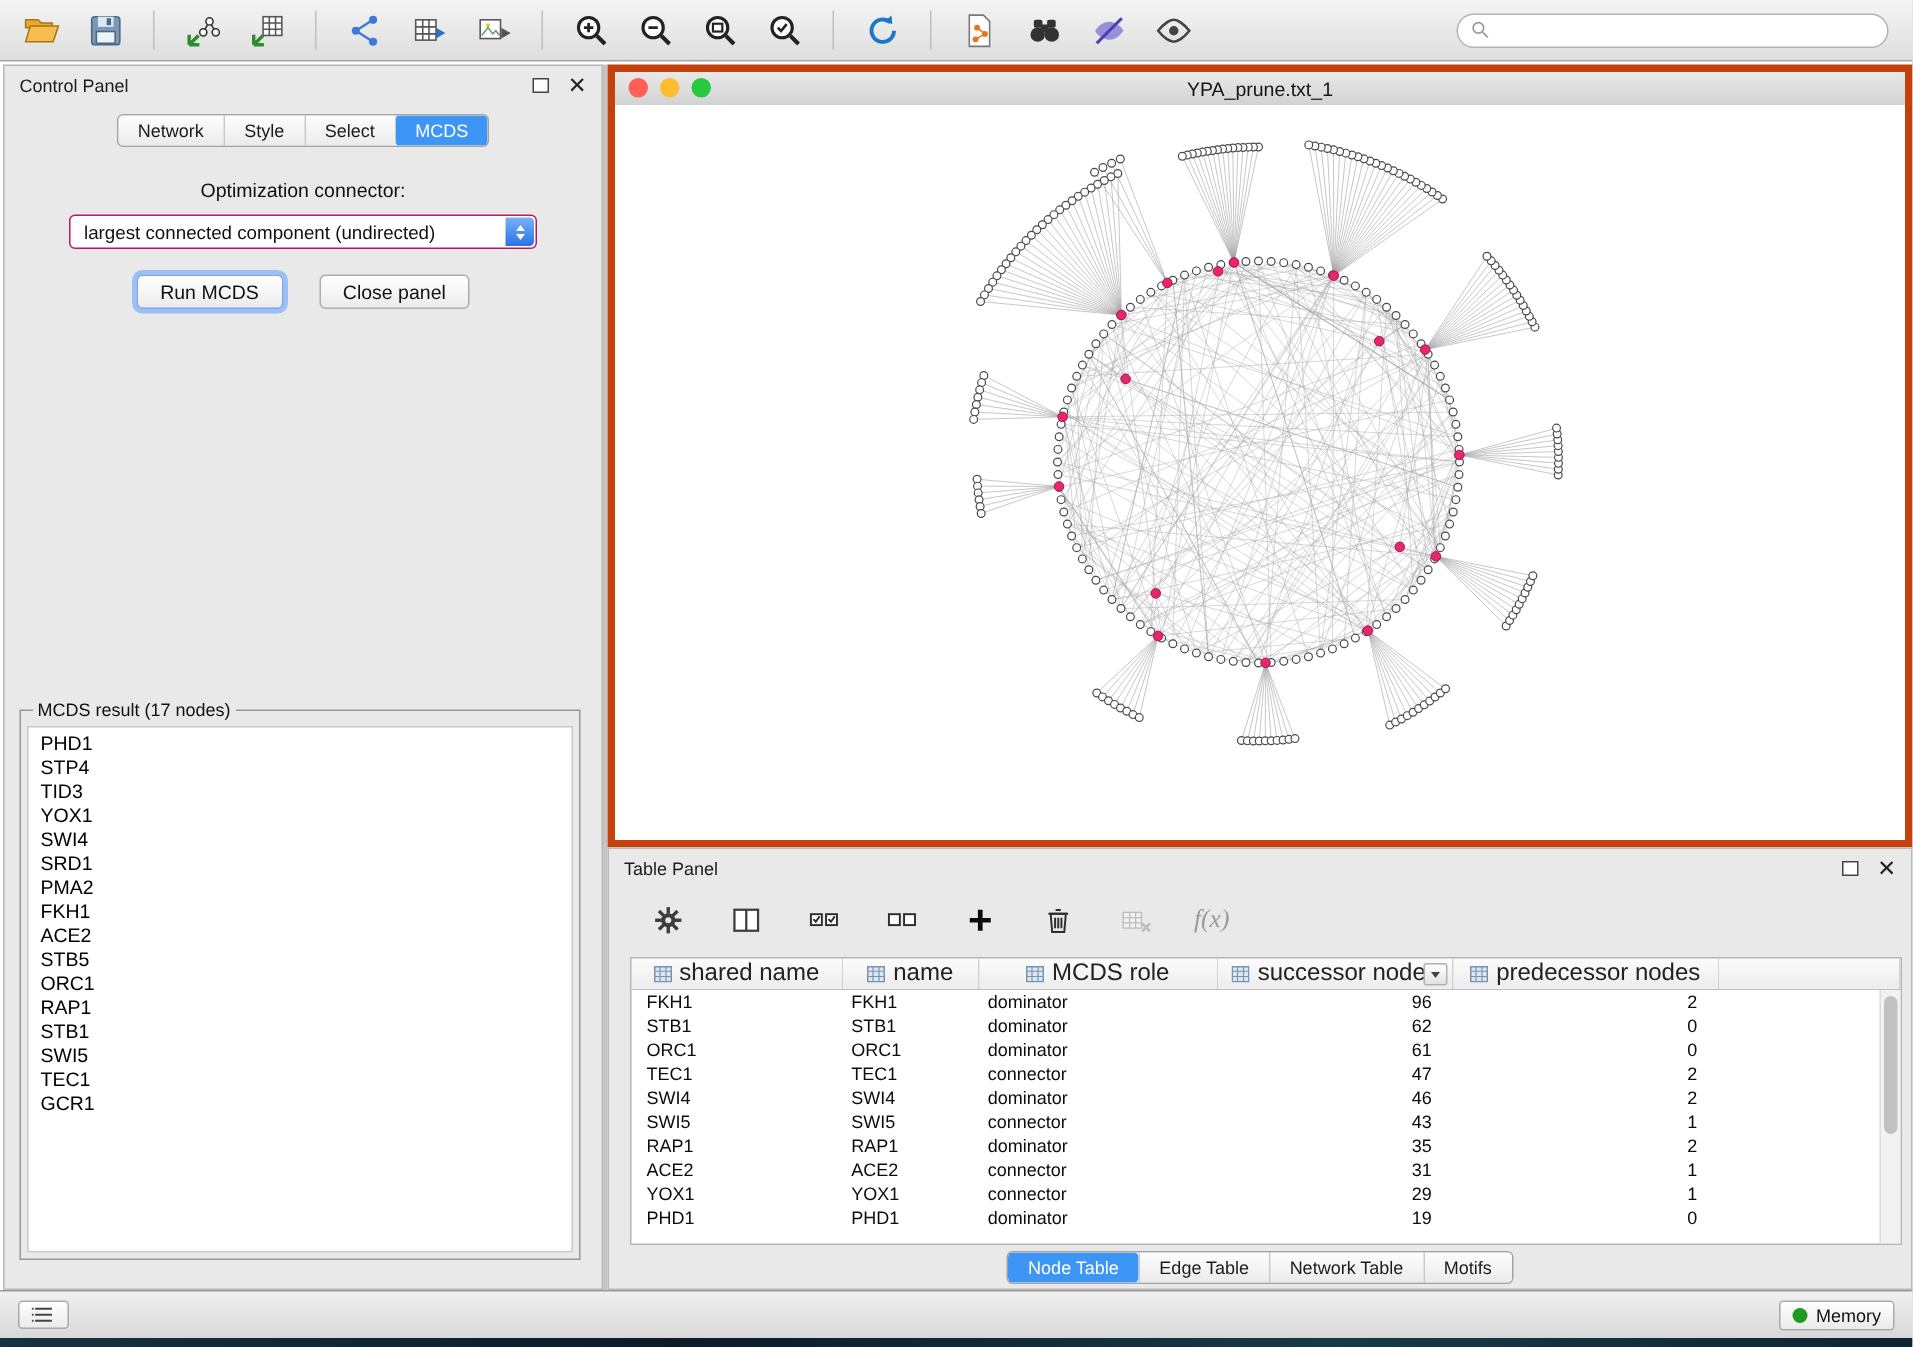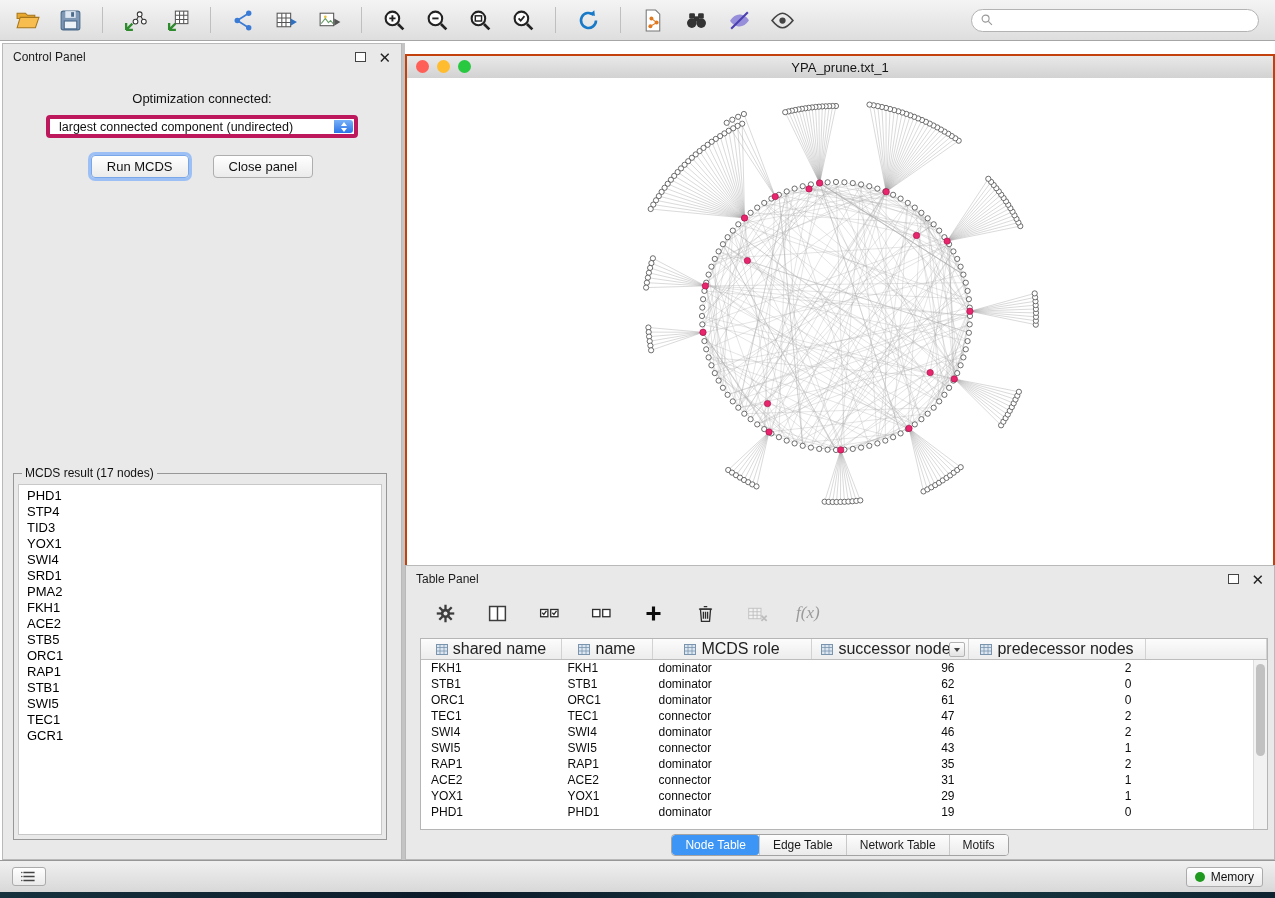--- a/index.html
+++ b/index.html
@@ -27,43 +27,43 @@
   .float-ic{width:9px;height:8px;border:1.5px solid #444;margin-right:12px;background:#fdfdfd;}
   .close-ic{font-size:15px;font-weight:bold;color:#222;line-height:1;}
   .tabs-row{display:flex;justify-content:center;margin-top:6px;}
   .seg{display:flex;border:1px solid #a3a3a3;border-radius:4px;overflow:hidden;background:#fff;}
   .seg .tab{padding:3px 13px;font-size:12px;color:#1b1b1b;background:linear-gradient(#fdfdfd,#ebebeb);
     border-left:1px solid #c9c9c9;white-space:nowrap;cursor:default;}
   .seg .tab:first-child{border-left:none;}
   .seg .tab.active{background:var(--accent-blue,#3d95f5);color:#fff;border-radius:3px;}
   .opt-label{text-align:center;margin-top:21px;font-size:13px;color:#101010;}
   .select-row{display:flex;justify-content:center;margin-top:9px;}
-  .mac-select{position:relative;width:312px;height:23px;background:#fff;border:4px solid #be185d;
+  .mac-select{position:relative;width:312px;height:23px;background:#fff;border:1px solid #be185d;
     border-radius:4px;display:flex;align-items:center;padding-left:9px;font-size:12.5px;color:#111;box-sizing:border-box;}
   .mac-select .cap{position:absolute;right:1px;top:1px;bottom:1px;width:19px;border-radius:0 3px 3px 0;
     background:linear-gradient(#78b1f8,#2a73e8);display:flex;flex-direction:column;align-items:center;justify-content:center;gap:2px;}
   .tri-up{width:0;height:0;border-left:3.5px solid transparent;border-right:3.5px solid transparent;border-bottom:4.5px solid #fff;}
   .tri-down{width:0;height:0;border-left:3.5px solid transparent;border-right:3.5px solid transparent;border-top:4.5px solid #fff;}
   .btn-row{display:flex;justify-content:center;gap:24px;margin-top:17px;}
   .mac-btn{background:linear-gradient(#ffffff,#ebebeb);border:1px solid #aeaeae;border-radius:4px;
     padding:3px 15px;font-size:13px;color:#111;cursor:default;}
   .mac-btn.focus-ring{box-shadow:0 0 0 3px rgba(105,165,255,.6);border-color:#79a7e8;}
   #mcds-box{position:absolute;left:10px;top:422px;width:374px;height:374px;border:1px solid #979797;
     margin:0;padding:4px;box-sizing:border-box;}
   #mcds-box legend{font-size:12px;color:#111;padding:0 3px;margin-left:4px;}
   .mcds-list{width:100%;height:100%;background:#fff;border:1px solid #c8c8c8;box-sizing:border-box;
     overflow:hidden;padding-top:3px;}
   .mcds-item{font-size:13px;line-height:16px;padding:0 8px;color:#000;}
 
   
   #vsplit{position:absolute;left:402px;top:43px;width:3px;height:817px;background:#c4c4c4;}
 
   
-  #net-window{position:absolute;left:405px;top:54px;width:870px;height:522px;box-sizing:border-box;
-    background:#fff;border:2px solid #c2410c;}
+  #net-window{position:absolute;left:405px;top:43px;width:870px;height:522px;box-sizing:border-box;
+    background:#fff;border:5px solid #c2410c;}
   .titlebar{height:22px;background:linear-gradient(#e9e9e9,#d2d2d2);border-bottom:1px solid #a3a3a3;
     position:relative;display:flex;align-items:center;justify-content:center;font-size:13px;color:#141414;}
   .lights{position:absolute;left:9px;top:4px;display:flex;gap:8px;}
   .light{width:13px;height:13px;border-radius:50%;}
   .canvas{position:absolute;left:0;top:22px;right:0;bottom:0;background:#fff;overflow:hidden;}
   .canvas svg{display:block;}
 
   
   #table-panel{position:absolute;left:405px;top:565px;width:870px;height:295px;box-sizing:border-box;
     background:#e9e9e9;border:1px solid #b9b9b9;}
@@ -235,21 +235,29 @@
     </div>
   </div>
 
   <div id="control-panel">
     <div class="panel-header">
       <span>Control Panel</span>
       <span class="sp"></span>
       <span class="float-ic"></span>
       <span class="close-ic">✕</span>
     </div>
-    <div class="opt-label">Optimization connected:</div>
+    <div class="tabs-row">
+      <div class="seg">
+          <div class="tab">Network</div>
+          <div class="tab">Style</div>
+          <div class="tab">Select</div>
+          <div class="tab active">MCDS</div>
+        </div>
+    </div>
+    <div class="opt-label">Optimization connector:</div>
     <div class="select-row">
       <div class="mac-select">
         <span>largest connected component (undirected)</span>
         <span class="cap">
             <span class="tri-up"></span>
             <span class="tri-down"></span>
           </span>
       </div>
     </div>
     <div class="btn-row">

